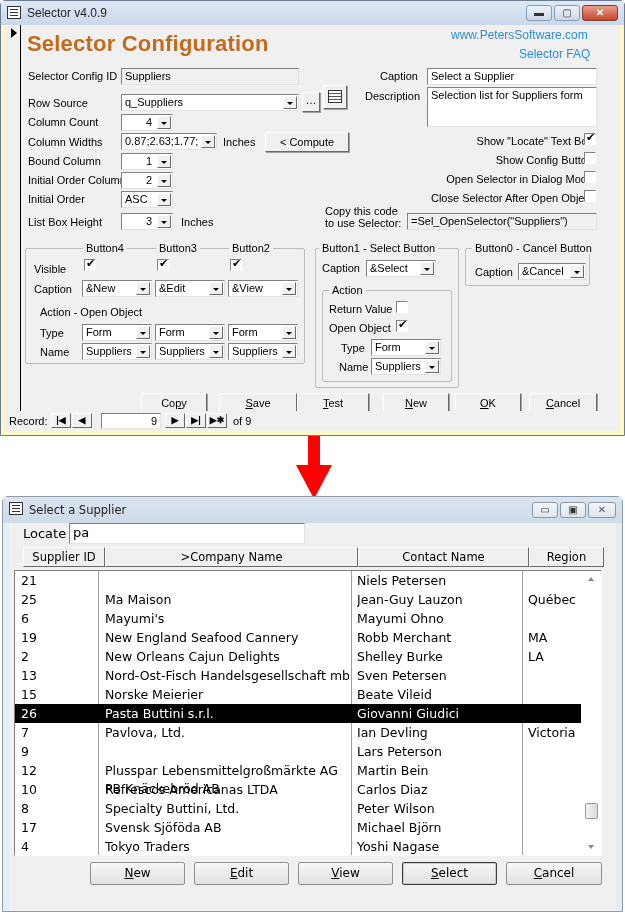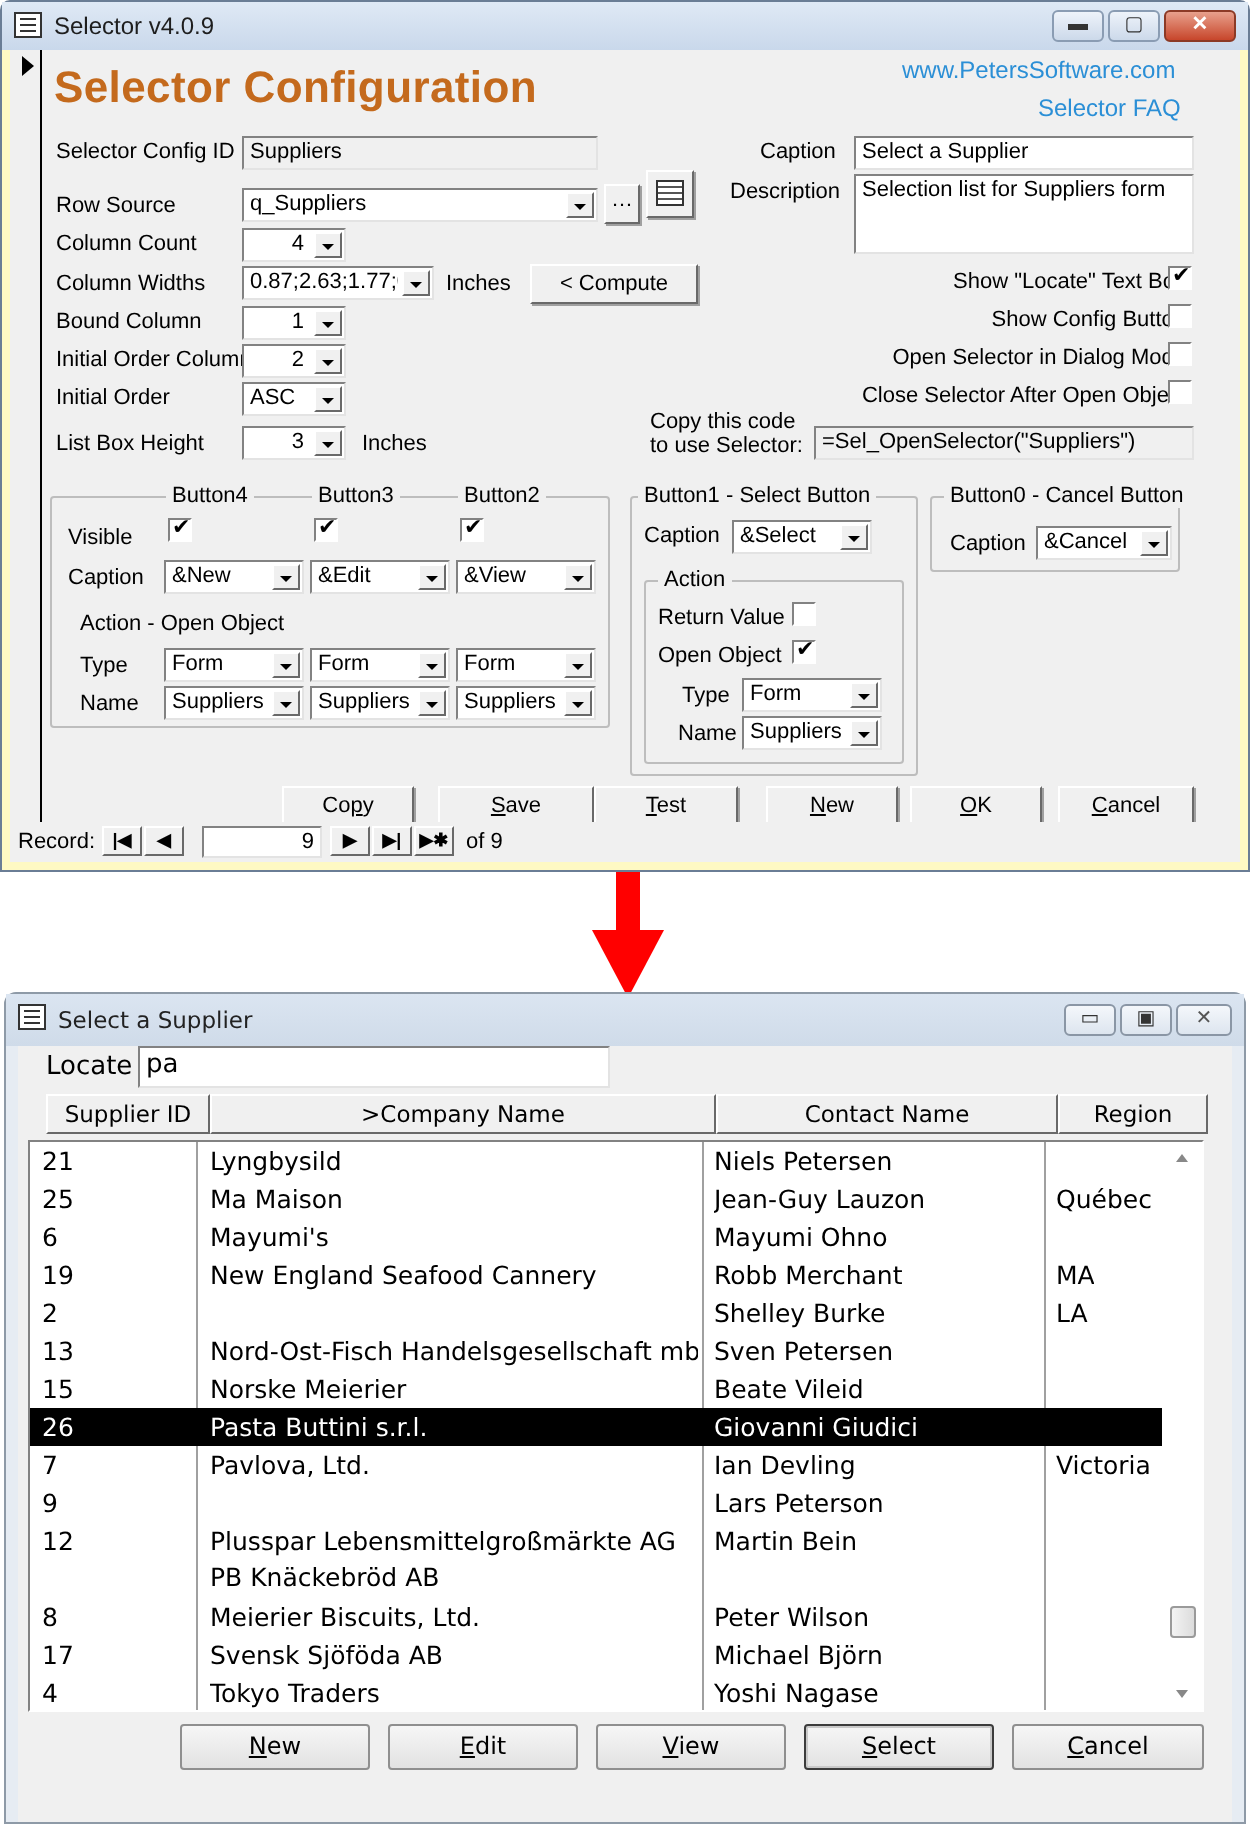--- a/index.html
+++ b/index.html
@@ -373,21 +373,20 @@
   </div>
 </div>
 
 <div class="listbox segoe">
   <div class="vline" style="left:83px;"></div>
   <div class="vline" style="left:336px;"></div>
   <div class="vline" style="left:507px;"></div>
 
   <div class="row" style="top:0;">
       <span class="cell" style="left:6px;">21</span>
-      <span class="cell" style="left:90px; width:244px;">Lyngbysild</span>
       <span class="cell" style="left:342px;">Niels Petersen</span>
       <span class="cell" style="left:513px;"></span>
     </div>
   <div class="row" style="top:19px;">
       <span class="cell" style="left:6px;">25</span>
       <span class="cell" style="left:90px; width:244px;">Ma Maison</span>
       <span class="cell" style="left:342px;">Jean-Guy Lauzon</span>
       <span class="cell" style="left:513px;">Québec</span>
     </div>
   <div class="row" style="top:38px;">
@@ -397,20 +396,21 @@
       <span class="cell" style="left:513px;"></span>
     </div>
   <div class="row" style="top:57px;">
       <span class="cell" style="left:6px;">19</span>
       <span class="cell" style="left:90px; width:244px;">New England Seafood Cannery</span>
       <span class="cell" style="left:342px;">Robb Merchant</span>
       <span class="cell" style="left:513px;">MA</span>
     </div>
   <div class="row" style="top:76px;">
       <span class="cell" style="left:6px;">2</span>
+      <span class="cell" style="left:90px; width:244px;">New Orleans Cajun Delights</span>
       <span class="cell" style="left:342px;">Shelley Burke</span>
       <span class="cell" style="left:513px;">LA</span>
     </div>
   <div class="row" style="top:95px;">
       <span class="cell" style="left:6px;">13</span>
       <span class="cell" style="left:90px; width:244px;">Nord-Ost-Fisch Handelsgesellschaft mbH</span>
       <span class="cell" style="left:342px;">Sven Petersen</span>
       <span class="cell" style="left:513px;"></span>
     </div>
   <div class="row" style="top:114px;">
@@ -436,23 +436,29 @@
       <span class="cell" style="left:90px; width:244px;margin-top:37px;">PB Knäckebröd AB</span>
       <span class="cell" style="left:342px;">Lars Peterson</span>
       <span class="cell" style="left:513px;"></span>
     </div>
   <div class="row" style="top:190px;">
       <span class="cell" style="left:6px;">12</span>
       <span class="cell" style="left:90px; width:244px;">Plusspar Lebensmittelgroßmärkte AG</span>
       <span class="cell" style="left:342px;">Martin Bein</span>
       <span class="cell" style="left:513px;"></span>
     </div>
+  <div class="row" style="top:209px;">
+      <span class="cell" style="left:6px;">10</span>
+      <span class="cell" style="left:90px; width:244px;">Refrescos Americanas LTDA</span>
+      <span class="cell" style="left:342px;">Carlos Diaz</span>
+      <span class="cell" style="left:513px;"></span>
+    </div>
   <div class="row" style="top:228px;">
       <span class="cell" style="left:6px;">8</span>
-      <span class="cell" style="left:90px; width:244px;">Meierier Biscuits, Ltd.</span>
+      <span class="cell" style="left:90px; width:244px;">Specialty Buttini, Ltd.</span>
       <span class="cell" style="left:342px;">Peter Wilson</span>
       <span class="cell" style="left:513px;"></span>
     </div>
   <div class="row" style="top:247px;">
       <span class="cell" style="left:6px;">17</span>
       <span class="cell" style="left:90px; width:244px;">Svensk Sjöföda AB</span>
       <span class="cell" style="left:342px;">Michael Björn</span>
       <span class="cell" style="left:513px;"></span>
     </div>
   <div class="row" style="top:266px;">

